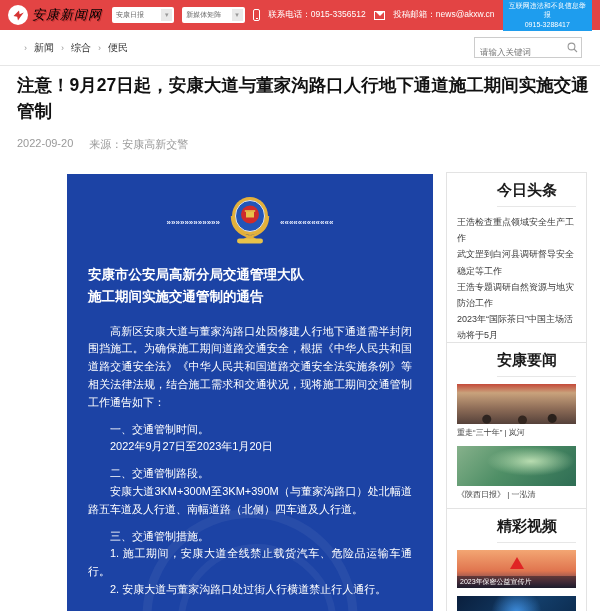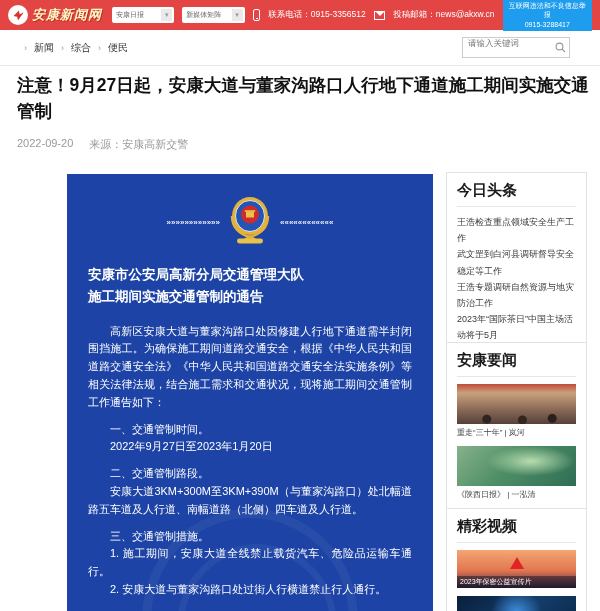--- a/index.html
+++ b/index.html
@@ -10,21 +10,21 @@
   }
 
   
   .topbar {
     position:absolute; left:0; top:0; width:600px; height:30px;
     background:#e34444; display:flex; align-items:center; padding:0 8px; gap:8px;
   }
   .logo { display:flex; align-items:center; gap:4px; min-width:96px; }
   .logo-circle { width:20px; height:20px; border-radius:50%; background:#fff;
     display:flex; align-items:center; justify-content:center; }
-  .logo-name { color:#fef9c3; font-weight:bold; font-size:13px; font-style:italic;
+  .logo-name { color:#000000; font-weight:normal; font-size:13px; font-style:italic;
     font-family:"DejaVu Serif","Liberation Serif",serif; text-shadow:1px 1px 0 rgba(120,0,0,.35);
     letter-spacing:1px; white-space:nowrap; }
   .hd-select { width:64px; height:16px; background:#fff; border-radius:2px;
     font-size:7px; color:#666; display:flex; align-items:center;
     justify-content:space-between; padding:0 2px 0 4px; cursor:pointer; }
   .sel-arrow { width:11px; height:12px; background:#e9e9e9; color:#999;
     font-size:7px; line-height:12px; text-align:center; }
   .hd-text { color:#fff; font-size:8.5px; white-space:nowrap; }
   .icon-phone { width:8px; height:12px; border:1px solid #fff; border-radius:2px;
     display:inline-block; position:relative; }
@@ -33,22 +33,22 @@
   .icon-mail::after { content:""; position:absolute; left:1px; top:0;
     border-left:4px solid transparent; border-right:4px solid transparent; border-top:4px solid #fff; }
   .report-btn { margin-left:auto; width:92px; background:#1e9dee; color:#fff;
     font-size:7px; line-height:1.35; text-align:center; padding:2px 3px; cursor:pointer; }
 
   
   .crumbs { position:absolute; left:24px; top:41px; font-size:10px; color:#333;
     display:flex; align-items:center; gap:7px; }
   .crumb-sep { color:#999; font-size:9px; }
   .crumb-link { cursor:pointer; }
-  .search { position:absolute; left:462px; top:37px; width:108px; height:21px;
-    border:1px solid #ccc; background:#fff; display:flex; align-items:flex-start; }
+  .search { position:absolute; left:474px; top:37px; width:108px; height:21px;
+    border:1px solid #ccc; background:#fff; display:flex; align-items:flex-end; }
   .search input { flex:1; border:0; outline:0; font-size:8.5px; padding:0 5px;
     color:#333; font-family:inherit; min-width:0; }
   .search .sicon { width:18px; height:100%; display:flex; align-items:center;
     justify-content:center; cursor:pointer; }
 
   .divider { position:absolute; left:0; top:65px; width:600px; border-top:1px solid #e6e6e6; }
 
   
   .art-title { position:absolute; left:17px; top:72px; width:572px;
     font-size:17.5px; font-weight:bold; color:#111; line-height:1.5; }
@@ -68,21 +68,21 @@
     width:215px; height:215px; border-radius:50%;
     border:9px solid rgba(255,255,255,0.055); pointer-events:none; }
   .wm::after { content:""; position:absolute; left:26px; top:26px; width:145px; height:145px;
     border-radius:50%; border:7px solid rgba(255,255,255,0.05); }
 
   
   .sbox { position:absolute; left:446px; width:141px; background:#fff;
     border:1px solid #e3e3e3; padding:8px 10px 10px; }
   .sbox-h { font-family:"DejaVu Serif","Liberation Serif",serif; font-size:15px;
     font-weight:bold; color:#1a1a1a; padding-bottom:6px;
-    border-bottom:1px solid #e7e7e7; margin-bottom:7px; }
+    border-bottom:1px solid #e7e7e7; margin-bottom:7px;margin-left:40px; }
   .hl-list { list-style:none; }
   .hl-list li { font-size:9px; color:#3a3a3a; line-height:1.8; cursor:pointer; }
   .grid2 { display:grid; grid-template-columns:1fr; gap:8px 6px; }
   .thumb { width:100%; height:40px; }
   .cap { font-size:8px; color:#444; margin-top:3px; white-space:nowrap; overflow:hidden; }
   .t-meeting { background:
       radial-gradient(circle at 25% 88%, #2e2420 4px, transparent 5px),
       radial-gradient(circle at 55% 90%, #33261f 4px, transparent 5px),
       radial-gradient(circle at 80% 86%, #2a211c 4px, transparent 5px),
       linear-gradient(180deg,#c44a3a 0%,#c9a27c 22%,#8d6c57 62%,#55413a 100%); }

